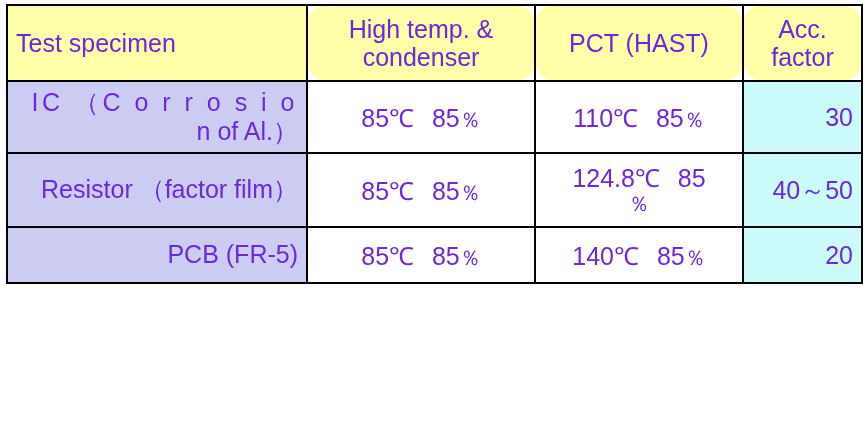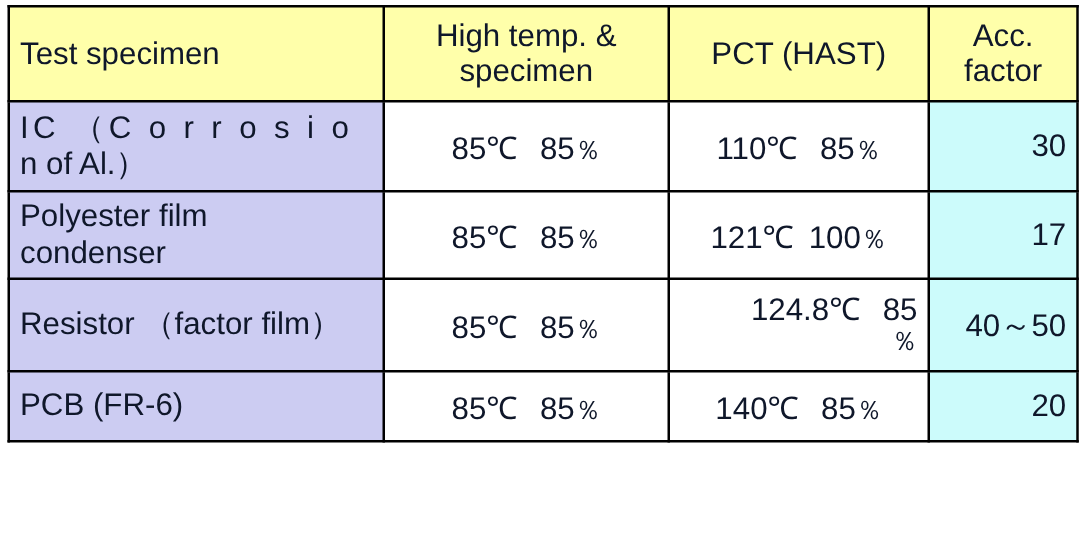--- a/index.html
+++ b/index.html
@@ -28,61 +28,62 @@
   }
   table.spec col.c0 { width: 300px; }
   table.spec col.c1 { width: 228px; }
   table.spec col.c2 { width: 208px; }
   table.spec col.c3 { width: 119px; }
 
   table.spec th, table.spec td {
     border: 2px solid #000000;
     padding: 0 8px;
     vertical-align: middle;
-    color: #0f172a;
+    color: #6d28d9;
     font-weight: normal;
   }
   
   thead th {
     background: #ffffaa;
     height: 74px;
     font-size: 25px;
     line-height: 1.12;
   }
   th.h-left {
     text-align: left;
   }
   th.h-center {
     text-align: center;
+    border-radius: 20px;
   }
   
   tbody td {
     font-size: 25px;
   }
   td.specimen {
     background: #ccccf2;
-    text-align: left;
+    text-align: right;
     line-height: 1.18;
   }
   td.cond {
     background: #ffffff;
     text-align: center;
     white-space: nowrap;
   }
   td.factor {
     background: #ccfbfb;
     text-align: right;
     white-space: nowrap;
   }
   .sp-wide {
     letter-spacing: 3.5px;
   }
   .pct-wrap {
     display: block;
-    text-align: right;
+    text-align: center;
     line-height: 1.12;
   }
   .gap {
     display: inline-block;
     width: 18px;
   }
   .gap-sm {
     display: inline-block;
     width: 12px;
   }
@@ -102,21 +103,21 @@
       <col class="c0">
         <col class="c1">
         <col class="c2">
         <col class="c3">
     </colgroup>
     <thead>
       <tr>
         <th class="h-left">Test specimen</th>
         <th class="h-center">
           <span>High temp. &amp;</span><br>
-          <span>specimen</span>
+          <span>condenser</span>
         </th>
         <th class="h-center">PCT (HAST)</th>
         <th class="h-center">
           <span>Acc.</span><br>
           <span>factor</span>
         </th>
       </tr>
     </thead>
     <tbody>
 
@@ -128,50 +129,37 @@
         <td class="cond">
           <span>85℃</span><span class="gap"></span><span>85</span><span class="pctsym">％</span>
         </td>
         <td class="cond">
           <span>110℃</span><span class="gap"></span><span>85</span><span class="pctsym">％</span>
         </td>
         <td class="factor">30</td>
       </tr>
 
 
-      <tr class="r3">
-        <td class="specimen">
-          <span>Polyester film</span><br>
-          <span>condenser</span>
-        </td>
-        <td class="cond">
-          <span>85℃</span><span class="gap"></span><span>85</span><span class="pctsym">％</span>
-        </td>
-        <td class="cond">
-          <span>121℃</span><span class="gap-sm"></span><span>100</span><span class="pctsym">％</span>
-        </td>
-        <td class="factor">17</td>
-      </tr>
 
       <tr class="r4">
         <td class="specimen">Resistor （factor film）</td>
         <td class="cond">
           <span>85℃</span><span class="gap"></span><span>85</span><span class="pctsym">％</span>
         </td>
         <td class="cond">
           <span class="pct-wrap">
             <span>124.8℃</span><span class="gap"></span><span>85</span>
           </span>
           <span class="pct-wrap pctsym">％</span>
         </td>
         <td class="factor">40～50</td>
       </tr>
 
       <tr class="r5">
-        <td class="specimen">PCB (FR-6)</td>
+        <td class="specimen">PCB (FR-5)</td>
         <td class="cond">
           <span>85℃</span><span class="gap"></span><span>85</span><span class="pctsym">％</span>
         </td>
         <td class="cond">
           <span>140℃</span><span class="gap"></span><span>85</span><span class="pctsym">％</span>
         </td>
         <td class="factor">20</td>
       </tr>
 
     </tbody>

